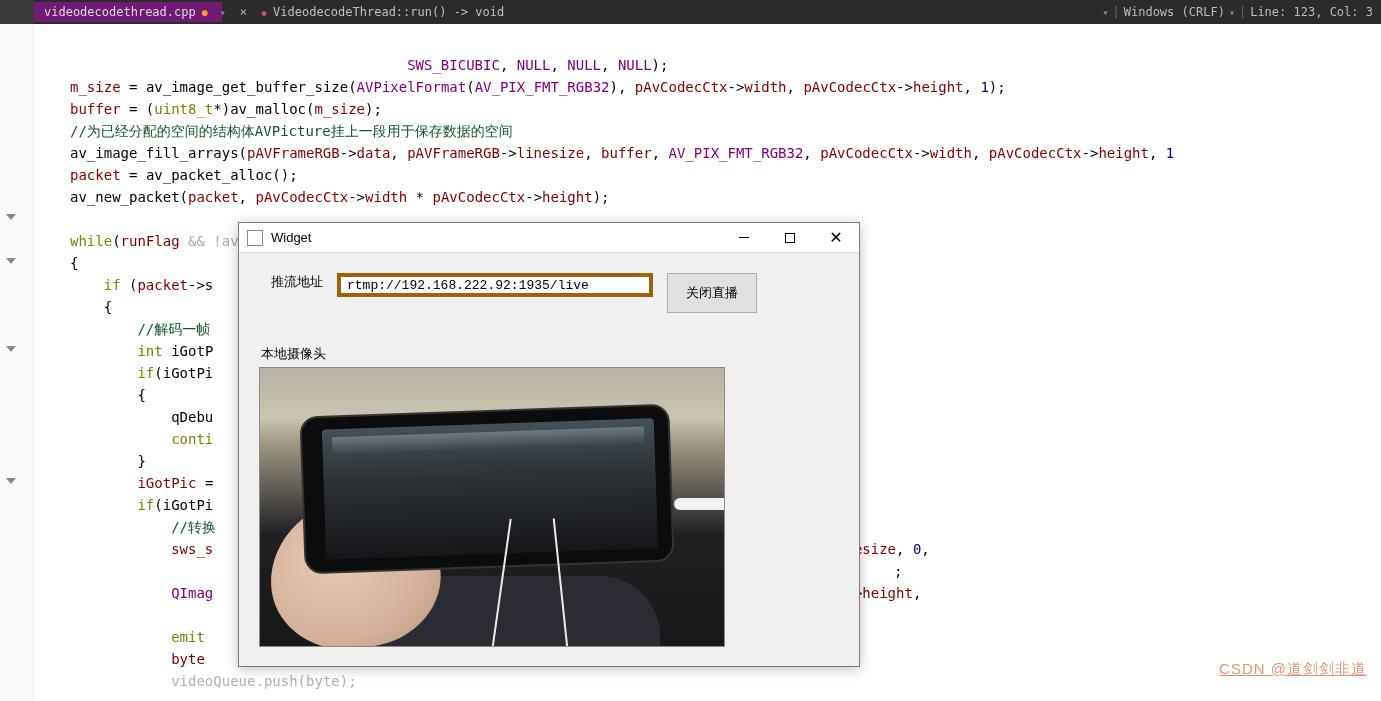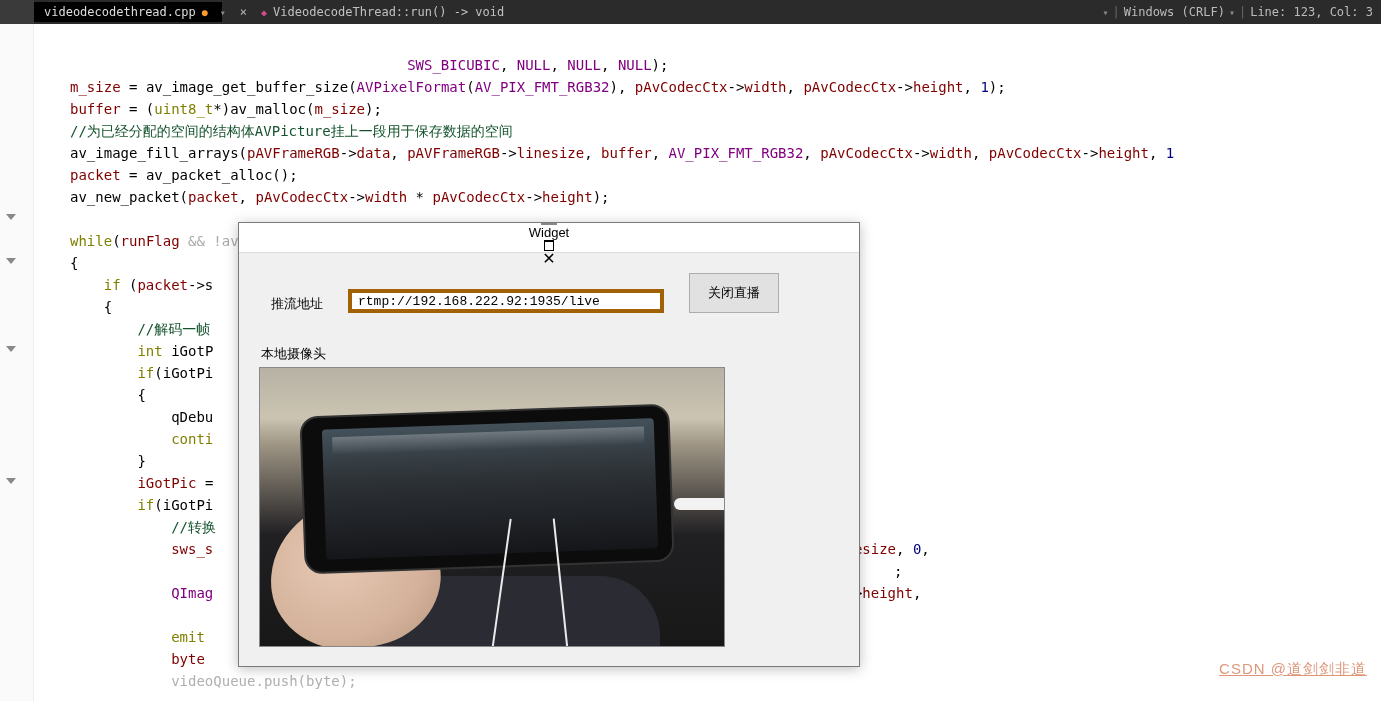--- a/index.html
+++ b/index.html
@@ -20,21 +20,21 @@
     color: #c0c0c0;
     font-size: 12px;
   }
   .tab-gutter { width: 34px; background:#3a3a3a; height:100%; }
   .tab {
     padding: 3px 14px 3px 10px;
     background: #444;
     color: #ddd;
     display: flex; align-items: center; gap: 6px;
   }
-  .tab.active { background: #000000; }
+  .tab.active { background: #701a75; }
   .tab .dot { color:#ff9c2a; font-size:10px; }
   .tab-close { color:#bbb; padding:0 6px; cursor:pointer; }
   .breadcrumb {
     flex:1; display:flex; align-items:center; background:#2b2b2b;
     padding-left: 8px; gap:6px;
   }
   .breadcrumb .diamond { color:#d24b86; font-size:10px; }
   .status-right { display:flex; align-items:center; gap:4px; padding-right:8px; color:#bbb; }
   .status-right .sep { color:#666; }
   .status-right .chev { color:#888; font-size:10px; }
@@ -85,35 +85,34 @@
     border: 1px solid #7a7a7a;
     box-shadow: 0 2px 12px rgba(0,0,0,.25);
     font-family: "Microsoft YaHei", sans-serif;
     font-size: 13px;
   }
   .titlebar {
     height: 30px;
     background: #fff;
     display:flex; align-items:center;
     border-bottom:1px solid #ddd;
-    flex-direction:column;
   }
   .titlebar .appicon {
     width:16px; height:16px; margin:0 8px;
     border:1px solid #888; background:#fff;
     display:flex; align-items:center; justify-content:center;
   }
   .titlebar .title { flex:1; color:#000; }
   .winbtn { width:46px; height:30px; display:flex; align-items:center; justify-content:center; color:#000; cursor:pointer;}
   .winbtn .min { width:10px; height:1px; background:#000; }
   .winbtn .max { width:10px; height:10px; border:1px solid #000; }
   .winbtn .close-x { font-size:16px; line-height:1; }
 
   .dlgbody { padding: 20px 20px 14px; }
-  .row { display:flex; align-items:flex-end; gap:25px; }
+  .row { display:flex; align-items:flex-start; gap:14px; }
   .label { width:64px; text-align:right; color:#000; }
   .url-input {
     width:316px; height:24px;
     border:4px solid #a16207;
     padding:2px 6px;
     font-family: "Courier New", monospace;
     font-size:13px;
     background:#fff;
   }
   .btn {

